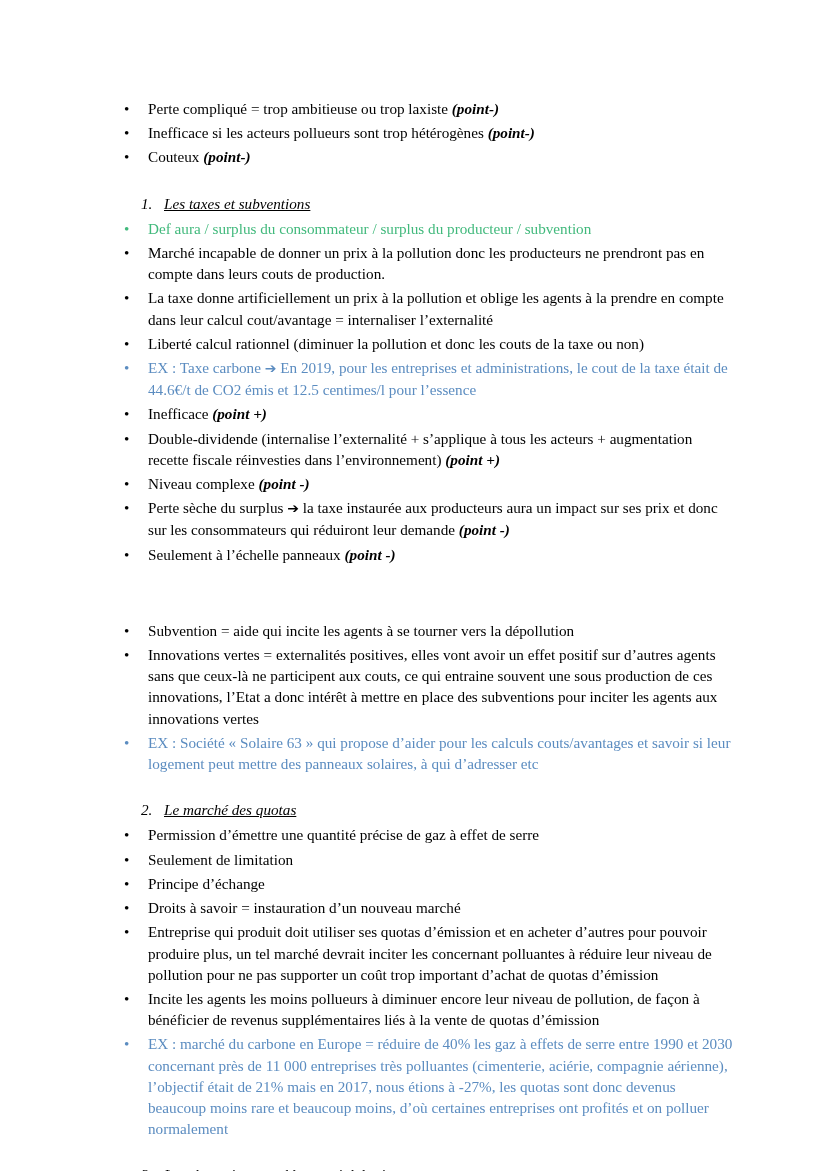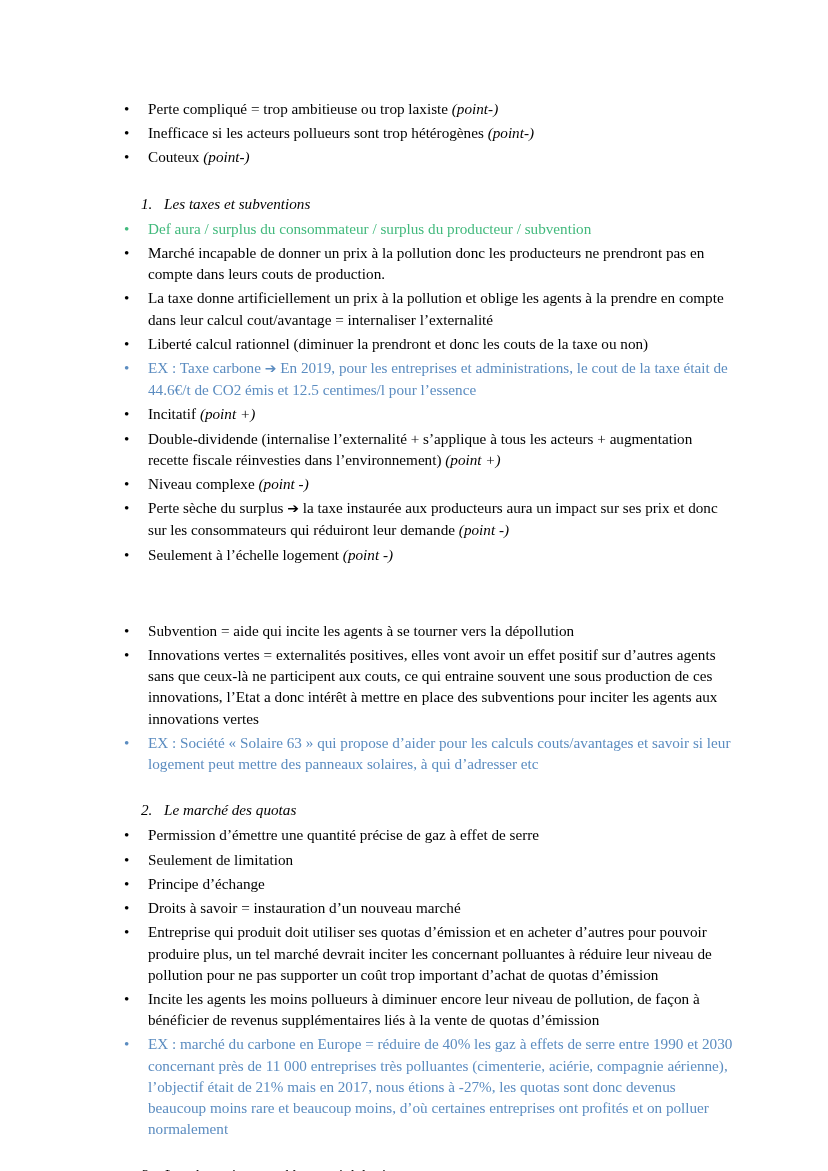--- a/index.html
+++ b/index.html
@@ -74,25 +74,26 @@
     line-height: 21.2px;
     font-style: italic;
     color: #000000;
   }
   .subheading > .num {
     position: absolute;
     left: 17px;
     top: 0;
     font-style: italic;
   }
-  .subheading > .stext { font-style: italic; }
+  .subheading > .stext { font-style: italic; text-decoration: underline; }
 
   
   .pt {
     font-style: italic;
+    font-weight: bold;
   }
   .arrow {
     font-family: "DejaVu Sans", "Liberation Sans", sans-serif;
     font-weight: bold;
     font-size: 14px;
     font-style: normal;
   }
 </style>
 </head>
 <body>
@@ -128,45 +129,45 @@
             <li class="bullet ">
               <span class="marker">•</span>
               <span class="btext"><span>Marché incapable de donner un prix à la pollution donc les producteurs ne prendront pas en compte dans leurs couts de production.</span></span>
             </li>
             <li class="bullet ">
               <span class="marker">•</span>
               <span class="btext"><span>La taxe donne artificiellement un prix à la pollution et oblige les agents à la prendre en compte dans leur calcul cout/avantage = internaliser l’externalité</span></span>
             </li>
             <li class="bullet ">
               <span class="marker">•</span>
-              <span class="btext"><span>Liberté calcul rationnel (diminuer la prendront et donc les couts de la taxe ou non)</span></span>
+              <span class="btext"><span>Liberté calcul rationnel (diminuer la pollution et donc les couts de la taxe ou non)</span></span>
             </li>
             <li class="bullet blue">
               <span class="marker">•</span>
               <span class="btext"><span>EX : Taxe carbone </span><span class="arrow">➔</span><span> En 2019, pour les entreprises et administrations, le cout de la taxe était de 44.6€/t de CO2 émis et 12.5 centimes/l pour l’essence</span></span>
             </li>
             <li class="bullet ">
               <span class="marker">•</span>
-              <span class="btext"><span>Incitatif </span><span class="pt">(point +)</span></span>
+              <span class="btext"><span>Inefficace </span><span class="pt">(point +)</span></span>
             </li>
             <li class="bullet ">
               <span class="marker">•</span>
               <span class="btext"><span>Double-dividende (internalise l’externalité + s’applique à tous les acteurs + augmentation recette fiscale réinvesties dans l’environnement) </span><span class="pt">(point +)</span></span>
             </li>
             <li class="bullet ">
               <span class="marker">•</span>
               <span class="btext"><span>Niveau complexe </span><span class="pt">(point -)</span></span>
             </li>
             <li class="bullet ">
               <span class="marker">•</span>
               <span class="btext"><span>Perte sèche du surplus </span><span class="arrow">➔</span><span> la taxe instaurée aux producteurs aura un impact sur ses prix et donc sur les consommateurs qui réduiront leur demande </span><span class="pt">(point -)</span></span>
             </li>
             <li class="bullet ">
               <span class="marker">•</span>
-              <span class="btext"><span>Seulement à l’échelle logement </span><span class="pt">(point -)</span></span>
+              <span class="btext"><span>Seulement à l’échelle panneaux </span><span class="pt">(point -)</span></span>
             </li>
           </ul>
           <div class="gap-xl"></div>
           <ul class="bullets">
             <li class="bullet ">
               <span class="marker">•</span>
               <span class="btext"><span>Subvention = aide qui incite les agents à se tourner vers la dépollution</span></span>
             </li>
             <li class="bullet ">
               <span class="marker">•</span>

